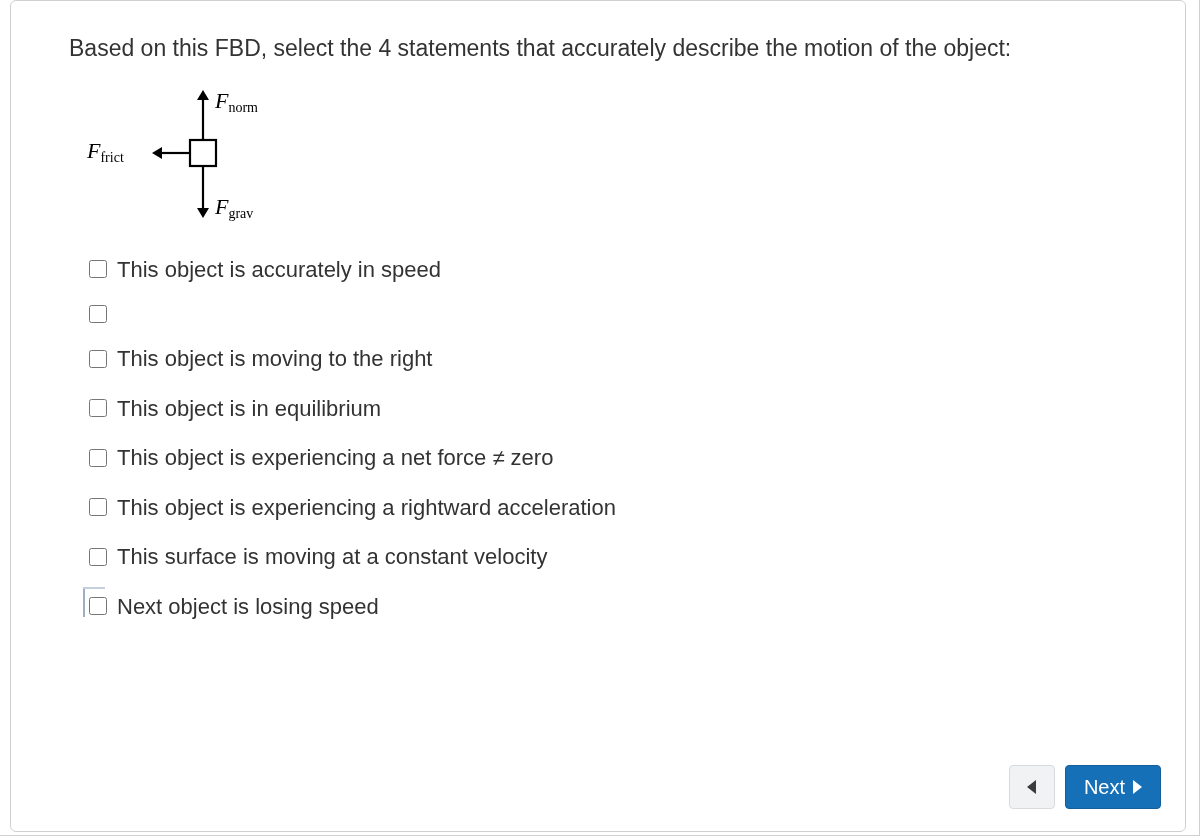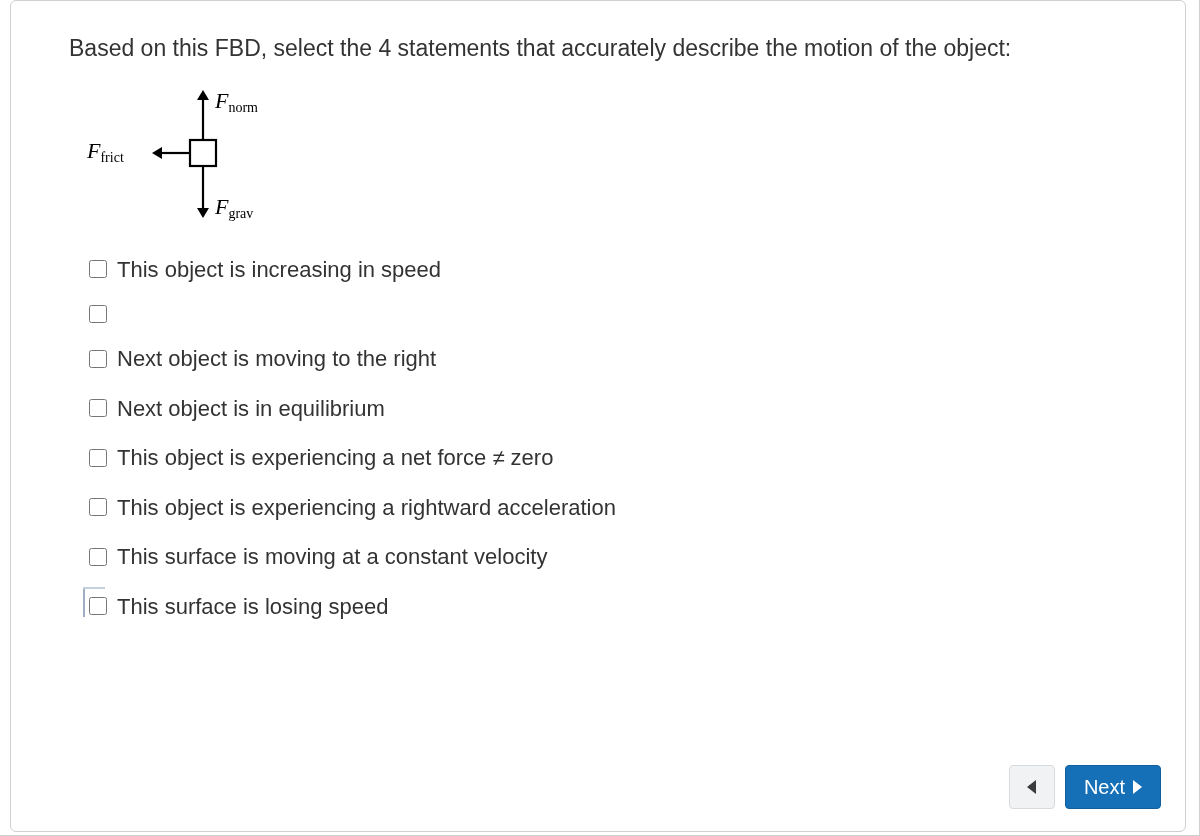--- a/index.html
+++ b/index.html
@@ -146,48 +146,48 @@
         </text>
         <text x="130" y="130" font-family="Georgia, 'Times New Roman', serif" font-size="22">
           <tspan font-style="italic">F</tspan><tspan font-size="14" dy="4">grav</tspan>
         </text>
       </svg>
     </div>
 
     <div class="options">
       <label class="opt">
         <input type="checkbox" style="">
-        <span>This object is increasing in speed</span>
-      </label>
-      <label class="opt">
-        <input type="checkbox" style="">
-      </label>
-      <label class="opt">
-        <input type="checkbox" style="">
-        <span>Next object is moving to the right</span>
-      </label>
-      <label class="opt">
-        <input type="checkbox" style="">
-        <span>Next object is in equilibrium</span>
+        <span>This object is accurately in speed</span>
+      </label>
+      <label class="opt">
+        <input type="checkbox" style="">
+      </label>
+      <label class="opt">
+        <input type="checkbox" style="">
+        <span>This object is moving to the right</span>
+      </label>
+      <label class="opt">
+        <input type="checkbox" style="">
+        <span>This object is in equilibrium</span>
       </label>
       <label class="opt">
         <input type="checkbox" style="">
         <span>This object is experiencing a net force ≠ zero</span>
       </label>
       <label class="opt">
         <input type="checkbox" style="">
         <span>This object is experiencing a rightward acceleration</span>
       </label>
       <label class="opt">
         <input type="checkbox" style="">
         <span>This surface is moving at a constant velocity</span>
       </label>
       <label class="opt last-opt">
         <input type="checkbox" style="">
-        <span>This surface is losing speed</span>
+        <span>Next object is losing speed</span>
       </label>
     </div>
 
     <div class="nav">
       <button class="btn-prev" aria-label="Previous">
         <span class="tri-left"></span>
       </button>
       <button class="btn-next">
         <span>Next</span>
         <span class="tri-right"></span>

